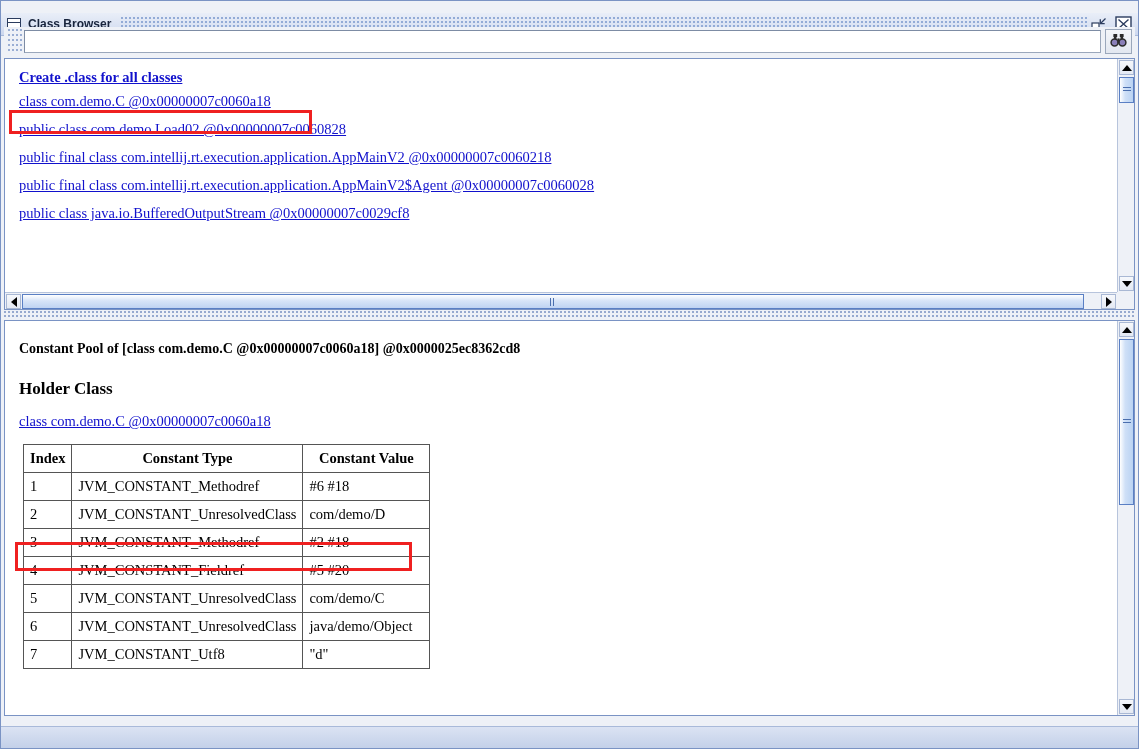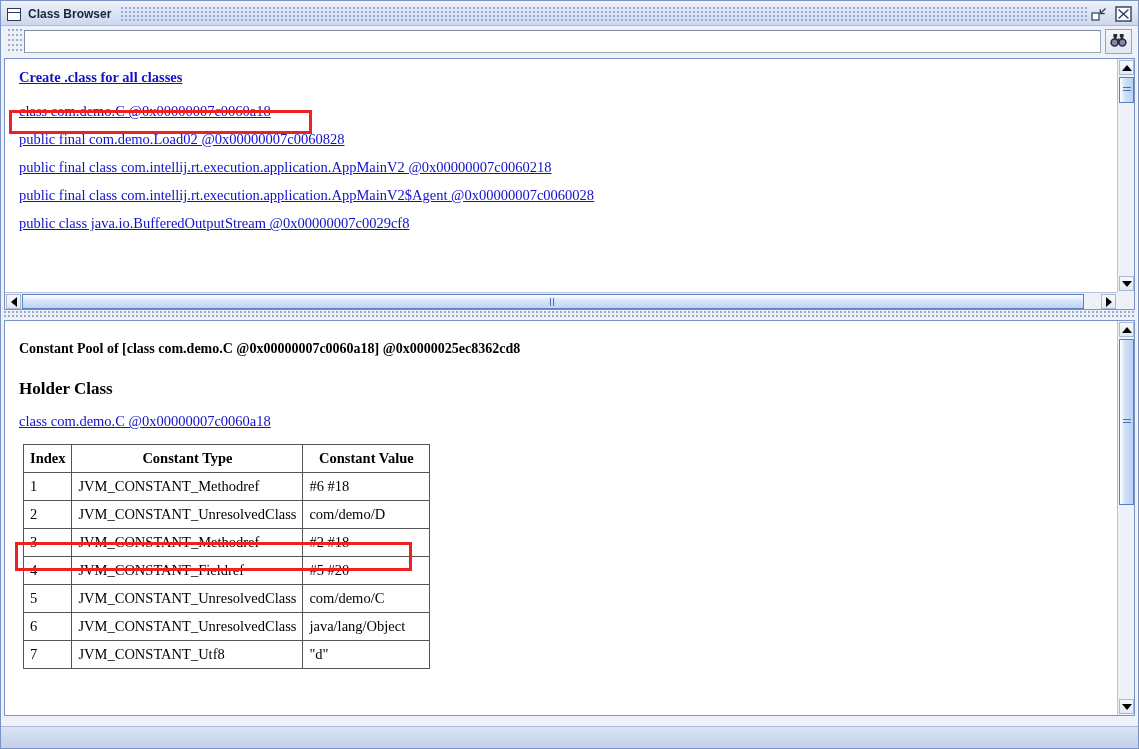--- a/index.html
+++ b/index.html
@@ -14,21 +14,21 @@
   
   #app-window {
     position: absolute; left: 0; top: 0;
     width: 1139px; height: 749px;
     background: #eef1f7;
     border: 1px solid #7a93c4;
   }
 
   
   #title-bar {
-    position: absolute; left: 0; top: 2px;
+    position: absolute; left: 0; top: 12px;
     width: 1137px; height: 23px;
     background: linear-gradient(to bottom, #e9eef8 0%, #dbe3f3 55%, #ccd7ee 100%);
     border-bottom: 1px solid #a9bada;
     display: flex; align-items: center;
   }
   #title-left { display: flex; align-items: center; padding-left: 6px; height: 100%; }
   .win-glyph {
     width: 14px; height: 13px;
     background: #ffffff;
     border: 1px solid #2b3c5e;
@@ -134,21 +134,21 @@
   a.cls-link {
     color: #1111cc;
     text-decoration: underline;
     font-family: "Liberation Serif", serif;
     font-size: 14.5px;
     white-space: nowrap;
     cursor: default;
   }
   a.cls-link.bold { font-weight: bold; }
   .link-row { margin: 0 0 12px 0; line-height: 16px; }
-  .link-row.first { margin-bottom: 18px; }
+  .link-row.first { margin-bottom: 8px; }
 
   
   .vscroll {
     position: absolute; top: 0; right: 0;
     width: 17px; bottom: 0;
     background: #eef1f7;
     border-left: 1px solid #b7c4dc;
   }
   .hscroll {
     position: absolute; left: 0; bottom: 0;
@@ -280,21 +280,21 @@
   </div>
 
   <div id="pane-top">
     <div class="viewport" style="left:0;top:0;width:1112px;height:233px;">
       <div class="content-pad">
         <div class="link-row first">
           <a class="cls-link bold" href="#">Create .class for all classes</a>
         </div>
         <div id="class-link-list">
             <div class="link-row"><a class="cls-link" href="#">class com.demo.C @0x00000007c0060a18</a></div>
-            <div class="link-row"><a class="cls-link" href="#">public final com.demo.Load02 @0x00000007c0060828</a></div>
+            <div class="link-row"><a class="cls-link" href="#">public class com.demo.Load02 @0x00000007c0060828</a></div>
             <div class="link-row"><a class="cls-link" href="#">public final class com.intellij.rt.execution.application.AppMainV2 @0x00000007c0060218</a></div>
             <div class="link-row"><a class="cls-link" href="#">public final class com.intellij.rt.execution.application.AppMainV2$Agent @0x00000007c0060028</a></div>
             <div class="link-row"><a class="cls-link" href="#">public class java.io.BufferedOutputStream @0x00000007c0029cf8</a></div>
           </div>
       </div>
     </div>
 
     <div class="vscroll" style="bottom:17px;">
       <div class="sb-arrow top">
         <span class="tri up"></span>
@@ -362,21 +362,21 @@
                 <td class="col-value">#5 #20</td>
               </tr>
               <tr>
                 <td class="col-index">5</td>
                 <td class="col-type">JVM_CONSTANT_UnresolvedClass</td>
                 <td class="col-value">com/demo/C</td>
               </tr>
               <tr>
                 <td class="col-index">6</td>
                 <td class="col-type">JVM_CONSTANT_UnresolvedClass</td>
-                <td class="col-value">java/lang/Object</td>
+                <td class="col-value">java/demo/Object</td>
               </tr>
               <tr>
                 <td class="col-index">7</td>
                 <td class="col-type">JVM_CONSTANT_Utf8</td>
                 <td class="col-value">"d"</td>
               </tr>
             </tbody>
         </table>
       </div>
     </div>

